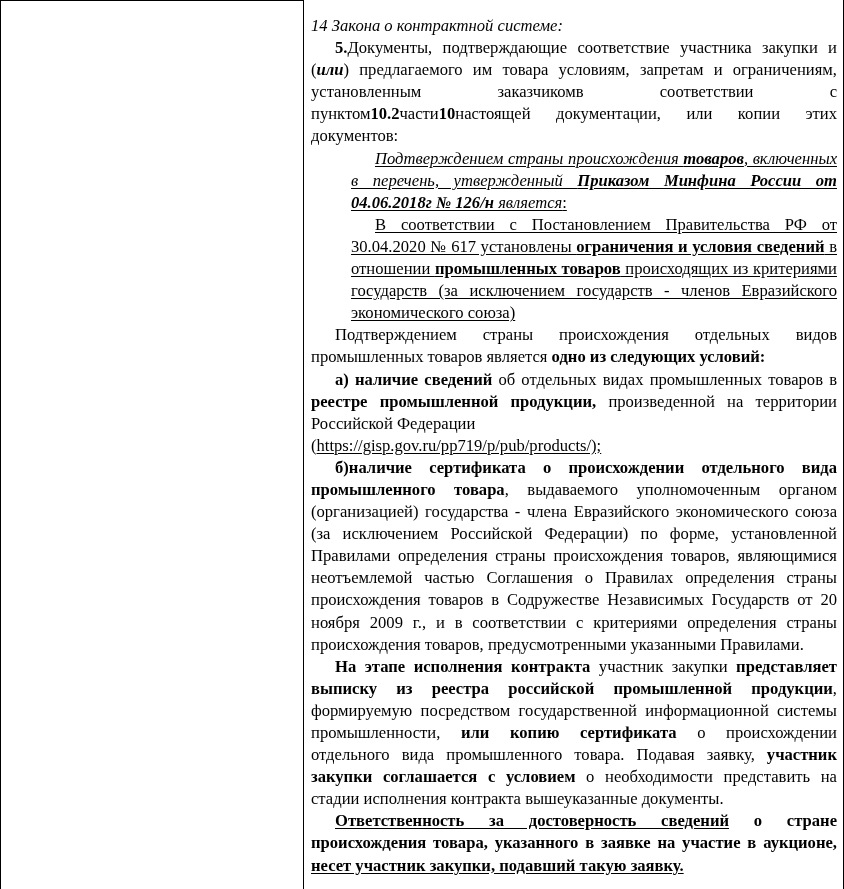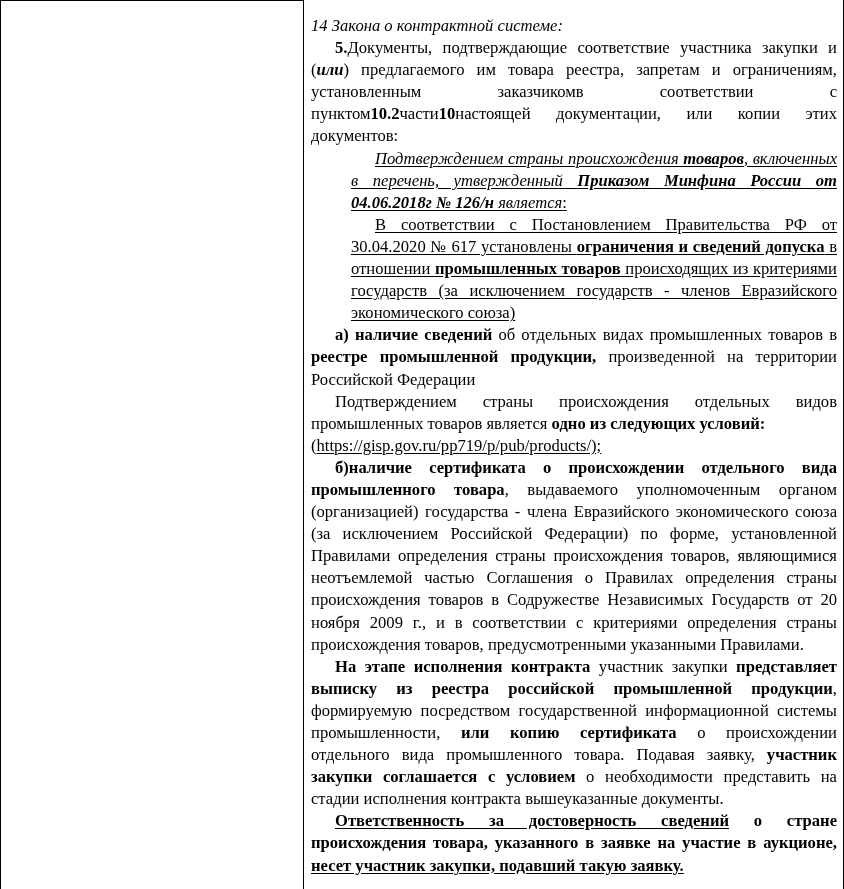--- a/index.html
+++ b/index.html
@@ -104,30 +104,30 @@
 <div class="page">
   <div class="doc-table">
 
     <div class="cell-left"></div>
 
     <div class="cell-right">
       <div class="doc-text">
 
         <p class="para noindent"><i>14 Закона о контрактной системе:</i></p>
 
-        <p class="para indent"><b>5.</b><span>Документы, подтверждающие соответствие участника закупки и (</span><b><i>или</i></b><span>) предлагаемого им товара реестра, запретам и ограничениям, установленным заказчикомв соответствии с пунктом</span><b>10.2</b><span>части</span><b>10</b><span>настоящей документации, или копии этих документов:</span></p>
+        <p class="para indent"><b>5.</b><span>Документы, подтверждающие соответствие участника закупки и (</span><b><i>или</i></b><span>) предлагаемого им товара условиям, запретам и ограничениям, установленным заказчикомв соответствии с пунктом</span><b>10.2</b><span>части</span><b>10</b><span>настоящей документации, или копии этих документов:</span></p>
 
         <p class="para indent blk-u"><i>Подтверждением страны происхождения </i><b><i>товаров</i></b><i>, включенных в перечень, утвержденный </i><b><i>Приказом Минфина России от 04.06.2018г № 126/н</i></b><i> является</i><span class="nu">:</span></p>
 
 
-        <p class="para indent blk-u"><span>В соответствии с Постановлением Правительства РФ от 30.04.2020 № 617 установлены </span><b>ограничения и сведений допуска</b><span> в отношении </span><b>промышленных товаров</b><span> происходящих из критериями государств (за исключением государств - членов Евразийского экономического союза)</span></p>
+        <p class="para indent blk-u"><span>В соответствии с Постановлением Правительства РФ от 30.04.2020 № 617 установлены </span><b>ограничения и условия сведений</b><span> в отношении </span><b>промышленных товаров</b><span> происходящих из критериями государств (за исключением государств - членов Евразийского экономического союза)</span></p>
+
+        <p class="para indent"><span>Подтверждением страны происхождения отдельных видов промышленных товаров является </span><b>одно из следующих условий:</b></p>
 
         <p class="para indent"><b>а) наличие сведений</b><span> об отдельных видах промышленных товаров в </span><b>реестре промышленной продукции,</b><span> произведенной на территории Российской Федерации</span></p>
-
-        <p class="para indent"><span>Подтверждением страны происхождения отдельных видов промышленных товаров является </span><b>одно из следующих условий:</b></p>
         <p class="para noindent"><span>(</span><span class="link">https://gisp.gov.ru/pp719/p/pub/products/);</span></p>
 
         <p class="para indent"><b>б)наличие сертификата о происхождении отдельного вида промышленного товара</b><span>, выдаваемого уполномоченным органом (организацией) государства - члена Евразийского экономического союза (за исключением Российской Федерации) по форме, установленной Правилами определения страны происхождения товаров, являющимися неотъемлемой частью Соглашения о Правилах определения страны происхождения товаров в Содружестве Независимых Государств от 20 ноября 2009 г., и в соответствии с критериями определения страны происхождения товаров, предусмотренными указанными Правилами.</span></p>
 
         <p class="para indent"><b>На этапе исполнения контракта</b><span> участник закупки </span><b>представляет выписку из реестра российской промышленной продукции</b><span>, формируемую посредством государственной информационной системы промышленности, </span><b>или копию сертификата</b><span> о происхождении отдельного вида промышленного товара. Подавая заявку, </span><b>участник закупки соглашается с условием</b><span> о необходимости представить на стадии исполнения контракта вышеуказанные документы.</span></p>
 
         <p class="para indent"><b class="u">Ответственность за достоверность сведений</b><b> о стране происхождения товара, указанного в заявке на участие в аукционе, </b><b class="u">несет участник закупки, подавший такую заявку.</b></p>
 
       </div>
     </div>

